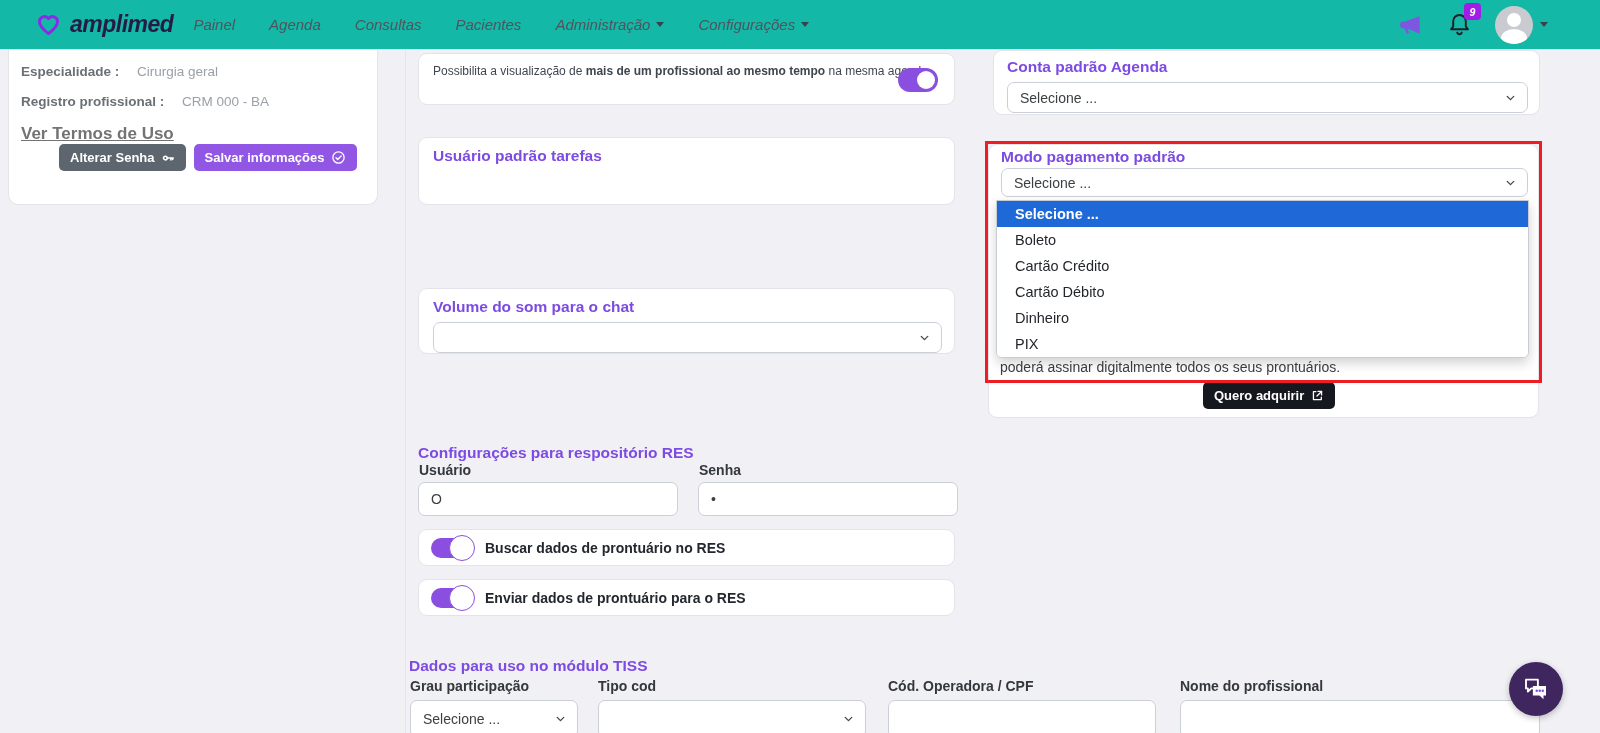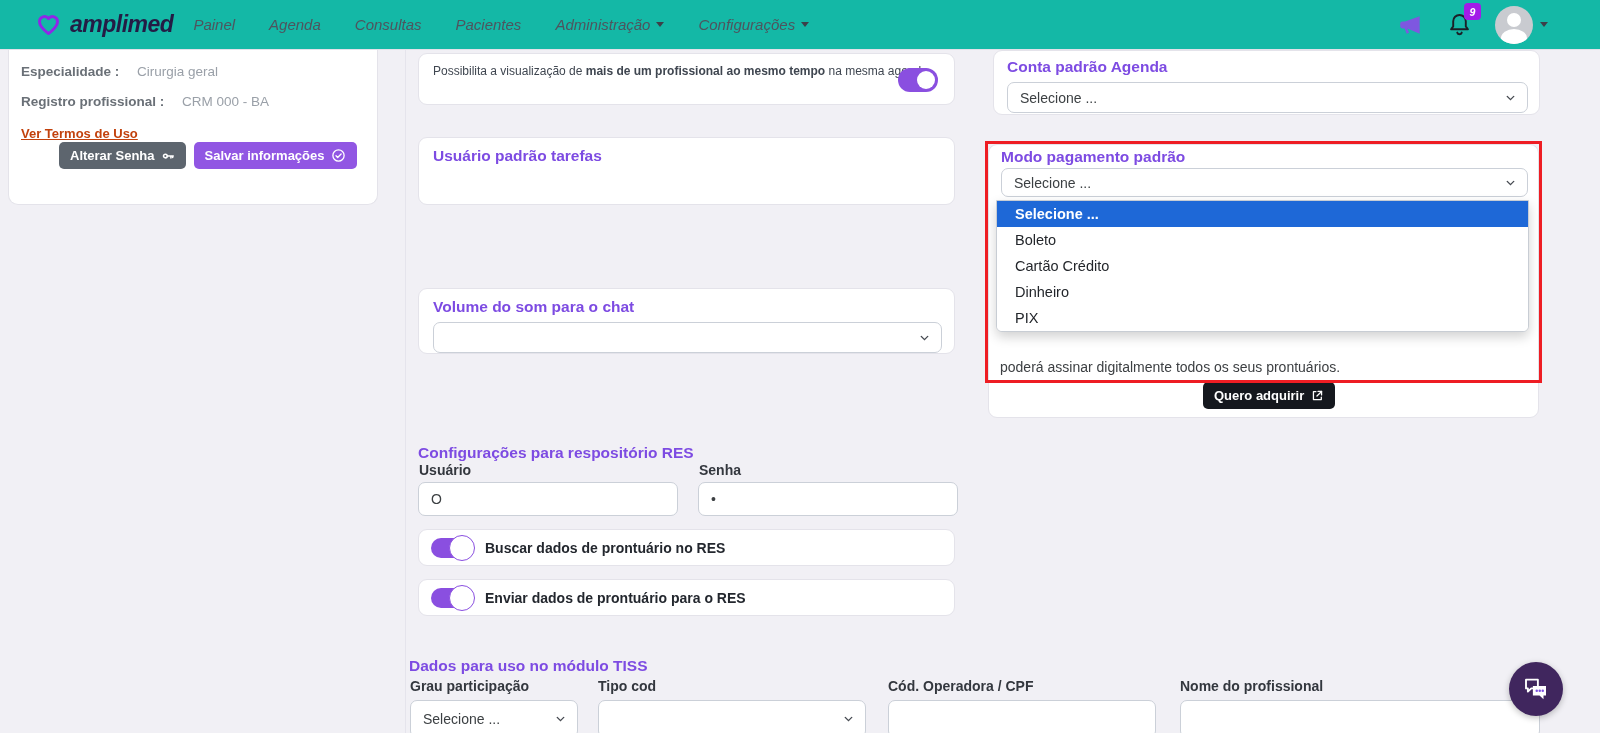--- a/index.html
+++ b/index.html
@@ -29,21 +29,21 @@
   .selectbox .chev { position:absolute; right:10px; top:50%; transform:translateY(-50%); display:flex; }
   .inputbox { background:#fff; border:1px solid #cbd0d8; border-radius:7px; font-size:14px; color:#3c4043; padding:0 12px; width:100%; height:100%; font-family:"Liberation Sans",sans-serif; outline:none; }
 
   .vdivider { position:absolute; left:405px; top:50px; width:1px; height:683px; background:#e5e4ec; }
 
   
   .profile-card { left:8px; top:50px; width:370px; height:155px; border-top:none; border-radius:0 0 10px 10px; padding:14px 12px 0 12px; }
   .prow { font-size:13.5px; margin-bottom:15px; }
   .plabel { color:#6a7077; font-weight:bold;text-align:center; }
   .pvalue { color:#9aa0a8; margin-left:14px; }
-  .plink { color:#c2410c; font-weight:bold; font-size:13px; text-decoration:underline; cursor:pointer;text-align:right; }
+  .plink { color:#737373; font-weight:bold; font-size:17px; text-decoration:underline; cursor:pointer;text-align:right; }
   .btn-row { display:flex; gap:8px; margin-top:0; margin-left:38px; }
   .btn { border:none; border-radius:5px; color:#fff; font-weight:bold; font-size:13px; height:27px; display:flex; align-items:center; gap:6px; padding:0 11px; cursor:pointer; font-family:"Liberation Sans",sans-serif; }
   .btn-dark { background:#5d656e; }
   .btn-purple { background:#9156e3; }
 
   
   .toggle { position:relative; width:40px; height:24px; background:#8a4fe0; border-radius:12px; cursor:pointer; flex:none; }
   .toggle .knob { position:absolute; right:3px; top:3px; width:18px; height:18px; border-radius:50%; background:#fff; }
   .toggle2 { position:relative; width:42px; height:20px; background:#8a4fe0; border-radius:10px; cursor:pointer; flex:none; }
   .toggle2 .knob { position:absolute; right:-2px; top:-3px; width:26px; height:26px; border-radius:50%; background:#fff; border:1.5px solid #8a4fe0; }
@@ -223,20 +223,21 @@
   <span class="chev">
     <svg width="13" height="13" viewBox="0 0 24 24" fill="none" stroke="#4a4e55" stroke-width="2.6" stroke-linecap="round">
         <path d="M6 9l6 6 6-6"></path>
       </svg>
   </span>
 </div>
 <div class="dropdown">
   <div class="dd-opt sel">Selecione ...</div>
   <div class="dd-opt">Boleto</div>
   <div class="dd-opt">Cartão Crédito</div>
+  <div class="dd-opt">Cartão Débito</div>
   <div class="dd-opt">Dinheiro</div>
   <div class="dd-opt">PIX</div>
 </div>
 <div class="modo-note">poderá assinar digitalmente todos os seus prontuários.</div>
 <button class="cta">
   <span>Quero adquirir</span>
   <span style="display:flex;">
     <svg width="13" height="13" viewBox="0 0 24 24" fill="none" stroke="#fff" stroke-width="2.4" stroke-linecap="round" stroke-linejoin="round">
       <path d="M9 5H4.5v14.5H19V15"></path>
         <path d="M13 4.5h6.5V11"></path>

